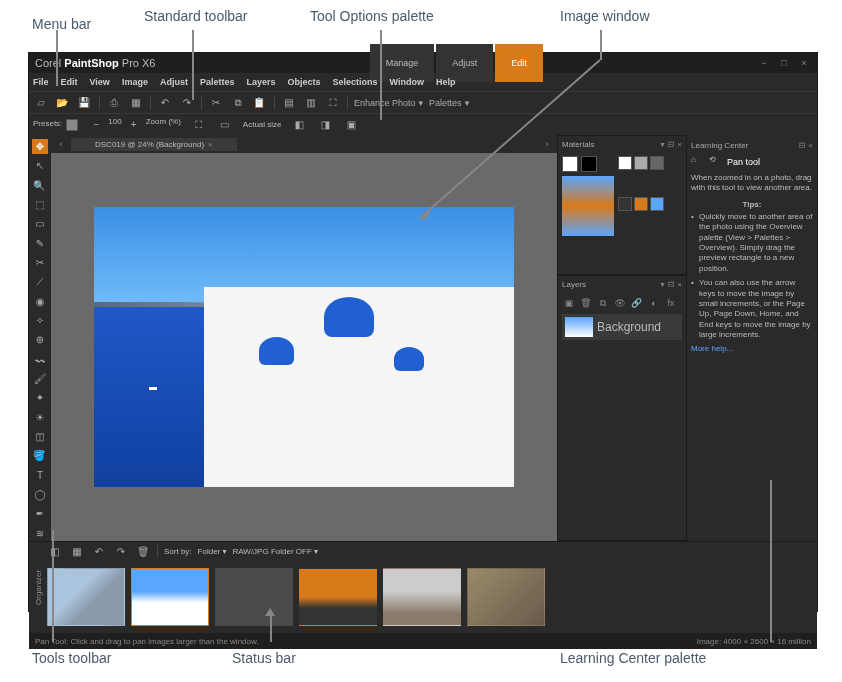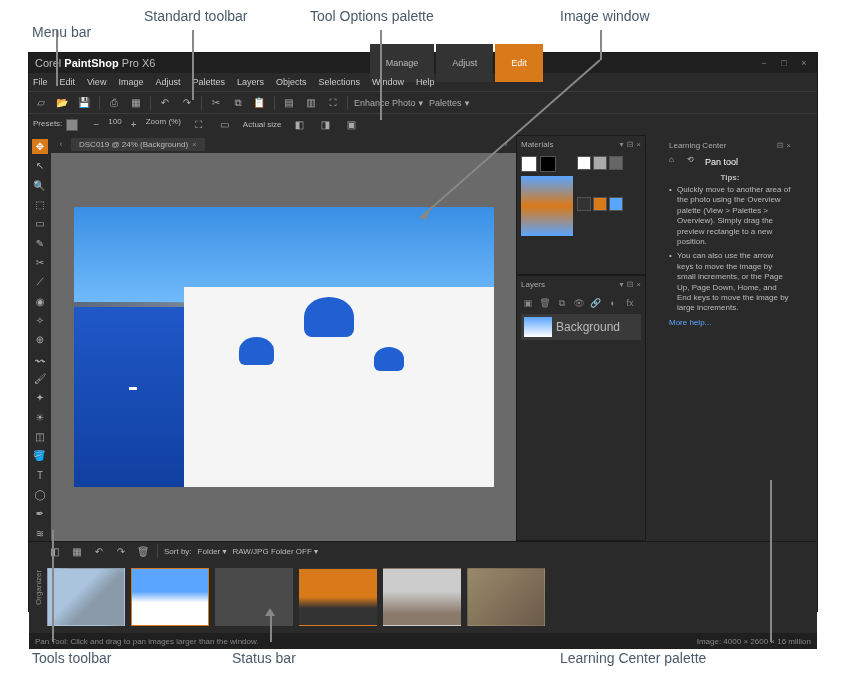--- a/index.html
+++ b/index.html
@@ -19,21 +19,21 @@
 .app-title { font-size: 11px; }
 .app-title .bold { font-weight: bold; color: #fff; }
 .tabs-mode { display: flex; gap: 2px; }
 .tab-mode { padding: 14px 16px; background: #333; font-size: 9px; cursor: pointer; }
 .tab-mode.active { background: #d97a1a; color: #fff; }
 .win-ctrls { display: flex; gap: 6px; }
 .win-ctrl { width: 14px; height: 12px; display: flex; align-items: center; justify-content: center; cursor: pointer; color: #888; }
 
 
 .menubar { height: 18px; background: #2a2a2a; display: flex; align-items: center; padding: 0 4px; gap: 12px; }
-.menu-item { font-size: 9px; cursor: pointer; color: #ccc; }
+.menu-item { font-size: 9px; cursor: pointer; color: #ccc; font-weight: bold; }
 
 
 .std-toolbar { height: 22px; background: #2a2a2a; display: flex; align-items: center; padding: 0 4px; gap: 6px; border-top: 1px solid #3a3a3a; }
 .tb-btn { width: 16px; height: 16px; display: flex; align-items: center; justify-content: center; cursor: pointer; color: #aaa; font-size: 10px; }
 .tb-sep { width: 1px; height: 14px; background: #444; }
 .tb-text { font-size: 9px; color: #aaa; display: flex; align-items: center; gap: 3px; }
 
 
 .tool-options { height: 22px; background: #2a2a2a; display: flex; align-items: center; padding: 0 4px; gap: 10px; border-top: 1px solid #3a3a3a; }
 .opt-group { display: flex; gap: 4px; font-size: 8px; }
@@ -44,36 +44,36 @@
 
 
 .tools-tb { width: 22px; background: #2a2a2a; display: flex; flex-direction: column; align-items: center; padding-top: 4px; gap: 4px; }
 .tool-btn { width: 16px; height: 16px; display: flex; align-items: center; justify-content: center; cursor: pointer; color: #aaa; font-size: 10px; position: relative; }
 .tool-btn.active { background: #d97a1a; color: #fff; }
 
 
 .workspace { flex: 1; background: #2a2a2a; display: flex; flex-direction: column; }
 .doc-tabs { height: 18px; display: flex; align-items: center; padding: 0 4px; gap: 4px; }
 .doc-nav { width: 12px; cursor: pointer; color: #888; text-align: center; }
-.doc-tab { background: #3a3a3a; padding: 2px 8px; font-size: 8px; display: flex; align-items: center; gap: 4px; }
+.doc-tab { background: #3a3a3a; padding: 2px 24px; font-size: 8px; display: flex; align-items: center; gap: 4px; }
 .doc-close { cursor: pointer; color: #888; }
 
 .canvas-area { flex: 1; background: #6a6a6a; display: flex; align-items: center; justify-content: center; position: relative; }
 .canvas-img { width: 420px; height: 280px; background: linear-gradient(180deg, #4a9ff5 0%, #6db5ff 35%, #2058c0 45%, #1848b0 60%, #fff 58%); position: relative; overflow: hidden; }
 .sky { position: absolute; top: 0; left: 0; right: 0; height: 120px; background: linear-gradient(180deg, #3a8fe5 0%, #7dc5ff 100%); }
 .sea { position: absolute; top: 100px; left: 0; width: 150px; height: 180px; background: linear-gradient(180deg, #2058c8, #1040a0); }
 .buildings { position: absolute; bottom: 0; right: 0; width: 310px; height: 200px; background: #f5f5f5; }
 .dome1 { position: absolute; top: 90px; left: 230px; width: 50px; height: 40px; background: #2060d0; border-radius: 50% 50% 8px 8px; }
 .dome2 { position: absolute; top: 130px; left: 165px; width: 35px; height: 28px; background: #2060d0; border-radius: 50% 50% 6px 6px; }
 .dome3 { position: absolute; top: 140px; left: 300px; width: 30px; height: 24px; background: #2060d0; border-radius: 50% 50% 6px 6px; }
 .hills { position: absolute; top: 95px; left: 0; width: 200px; height: 25px; background: linear-gradient(90deg, #5a6a7a, #8a9aaa); border-radius: 0 60% 0 0; }
 .boat { position: absolute; top: 180px; left: 55px; width: 8px; height: 3px; background: #fff; }
 
 
-.right-panels { width: 301px; background: #2a2a2a; display: flex; gap: 19px; }
+.right-panels { width: 260px; background: #2a2a2a; display: flex; }
 .palette-col { width: 130px; display: flex; flex-direction: column; }
 .palette { background: #2a2a2a; border: 1px solid #1a1a1a; }
 .palette-hdr { height: 16px; display: flex; align-items: center; justify-content: space-between; padding: 0 4px; font-size: 8px; color: #aaa; }
 .palette-hdr-ctrls { display: flex; gap: 3px; }
 .palette-hdr-btn { cursor: pointer; color: #888; }
 .materials-body { padding: 4px; display: flex; gap: 4px; }
 .mat-swatches { display: flex; gap: 3px; }
 .mat-sw { width: 16px; height: 16px; border: 1px solid #555; cursor: pointer; }
 .mat-sw.fg { background: #fff; }
 .mat-sw.bg { background: #000; }
@@ -114,21 +114,21 @@
 .org-thumb.t4 { background: linear-gradient(180deg, #d97a1a 50%, #333 70%); }
 .org-thumb.t5 { background: linear-gradient(180deg, #ccc 40%, #8a7a6a 80%); }
 .org-thumb.t6 { background: linear-gradient(135deg, #9a8a6a, #6a5a4a); }
 
 
 .statusbar { height: 16px; background: #1f1f1f; display: flex; align-items: center; justify-content: space-between; padding: 0 6px; font-size: 8px; color: #888; }
 </style>
 </head>
 <body>
 
-<div class="outer-label" style="left:32px;top:24px">Menu bar</div>
+<div class="outer-label" style="left:32px;top:16px">Menu bar</div>
 <div class="outer-label" style="left:144px;top:8px">Standard toolbar</div>
 <div class="outer-label" style="left:310px;top:8px">Tool Options palette</div>
 <div class="outer-label" style="left:560px;top:8px">Image window</div>
 
 <div class="outer-label" style="left:32px;top:650px">Tools toolbar</div>
 <div class="outer-label" style="left:232px;top:650px">Status bar</div>
 <div class="outer-label" style="left:560px;top:650px">Learning Center palette</div>
 
 <div class="pointer-line" style="left:56px;top:30px;width:2px;height:56px"></div>
 <div class="pointer-line" style="left:192px;top:30px;width:2px;height:70px"></div>
@@ -337,20 +337,21 @@
           <div class="palette-hdr-ctrls">
             <span class="palette-hdr-btn">⊟</span>
             <span class="palette-hdr-btn">×</span>
           </div>
         </div>
         <div class="lc-title-row">
           <span class="lc-icon">⌂</span>
           <span class="lc-icon">⟲</span>
           <span class="lc-title">Pan tool</span>
         </div>
+        <div class="lc-desc">When zoomed in on a photo, drag with this tool to view another area.</div>
         <div class="lc-tips-hdr">Tips:</div>
         <ul class="lc-tips">
           <li>Quickly move to another area of the photo using the Overview palette (View &gt; Palettes &gt; Overview). Simply drag the preview rectangle to a new position.</li>
           <li>You can also use the arrow keys to move the image by small increments, or the Page Up, Page Down, Home, and End keys to move the image by large increments.</li>
         </ul>
         <div class="lc-link">More help...</div>
       </div>
     </div>
   </div>
 

